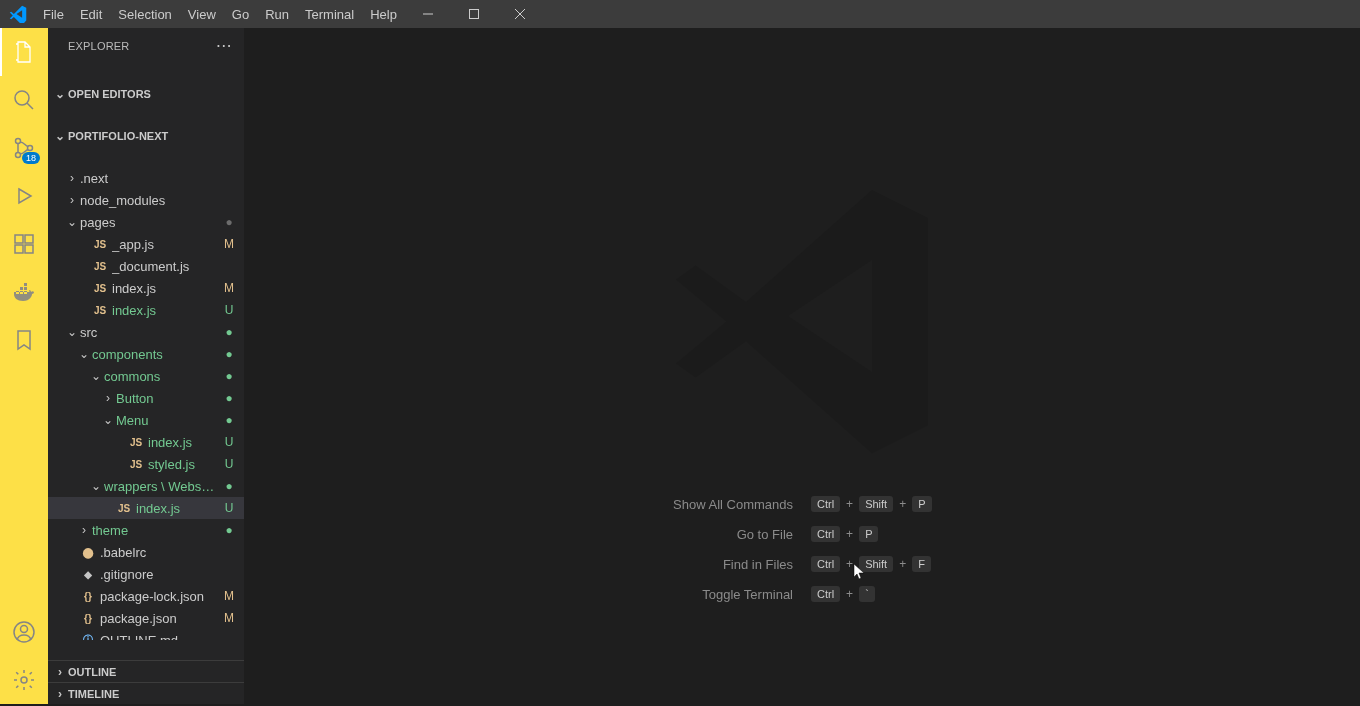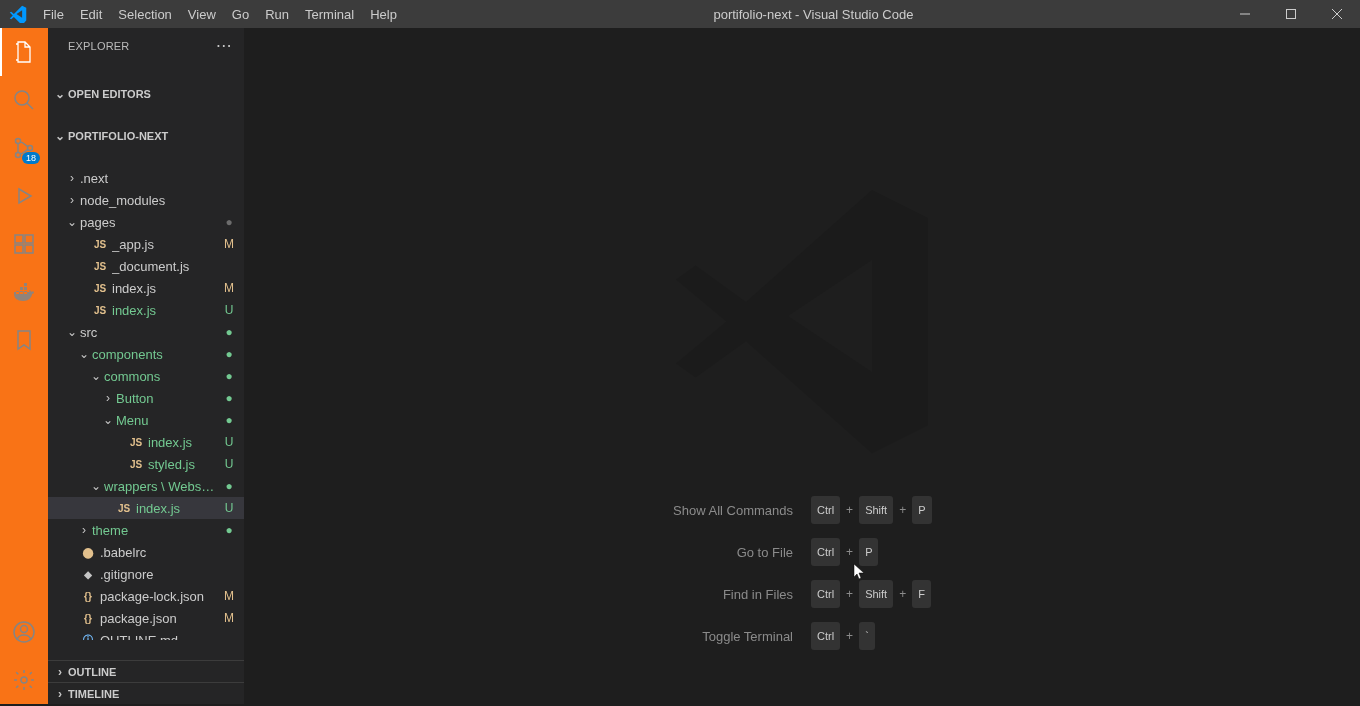--- a/index.html
+++ b/index.html
@@ -49,21 +49,21 @@
   align-items: center;
   justify-content: center;
   cursor: pointer;
 }
 .main {
   display: flex;
   height: 676px;
 }
 .activitybar {
   width: 48px;
-  background: #f97316;
+  background: #fde047;
   display: flex;
   flex-direction: column;
   align-items: center;
 }
 .activitybar .ab-item {
   width: 48px; height: 48px;
   display: flex;
   align-items: center;
   justify-content: center;
   color: #858585;
@@ -204,21 +204,21 @@
 .welcome-row .wr-keys {
   width: 240px;
   text-align: left;
   display: flex;
   align-items: center;
   gap: 6px;
 }
 .welcome-row .key {
   background: #333333;
   border-radius: 3px;
-  padding: 8px 6px;
+  padding: 2px 6px;
   font-size: 11px;
   color: #cccccc;
 }
 .welcome-row .plus { color: #8b8b8b; font-size: 12px; }
 .cursor-pointer-svg {
   position: absolute;
   top: 508px;
   left: 609px;
 }
 </style>
@@ -234,21 +234,20 @@
   <div class="menu">
     <div class="menu-item">File</div>
     <div class="menu-item">Edit</div>
     <div class="menu-item">Selection</div>
     <div class="menu-item">View</div>
     <div class="menu-item">Go</div>
     <div class="menu-item">Run</div>
     <div class="menu-item">Terminal</div>
     <div class="menu-item">Help</div>
   </div>
-  <div class="title">portifolio-next - Visual Studio Code</div>
   <div class="win-controls">
     <div class="win-btn">
         <svg width="10" height="10">
           <line x1="0" y1="5" x2="10" y2="5" stroke="#cccccc" stroke-width="1"></line>
         </svg>
       </div>
     <div class="win-btn">
         <svg width="10" height="10">
           <rect x="0.5" y="0.5" width="9" height="9" stroke="#cccccc" fill="none" stroke-width="1"></rect>
         </svg>

